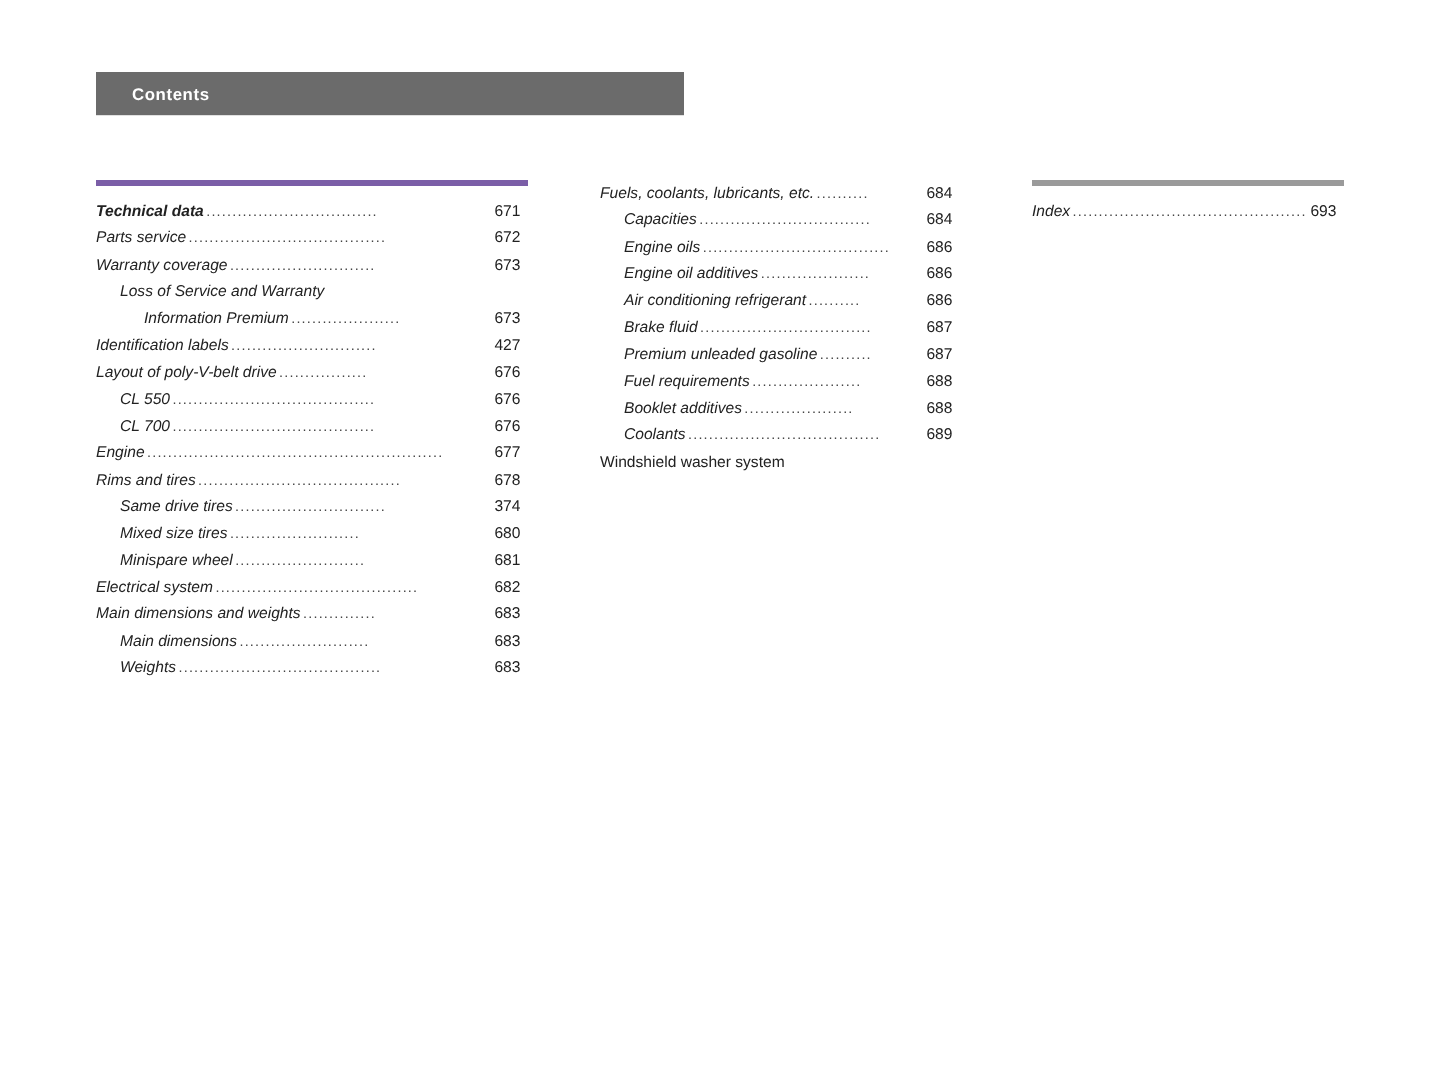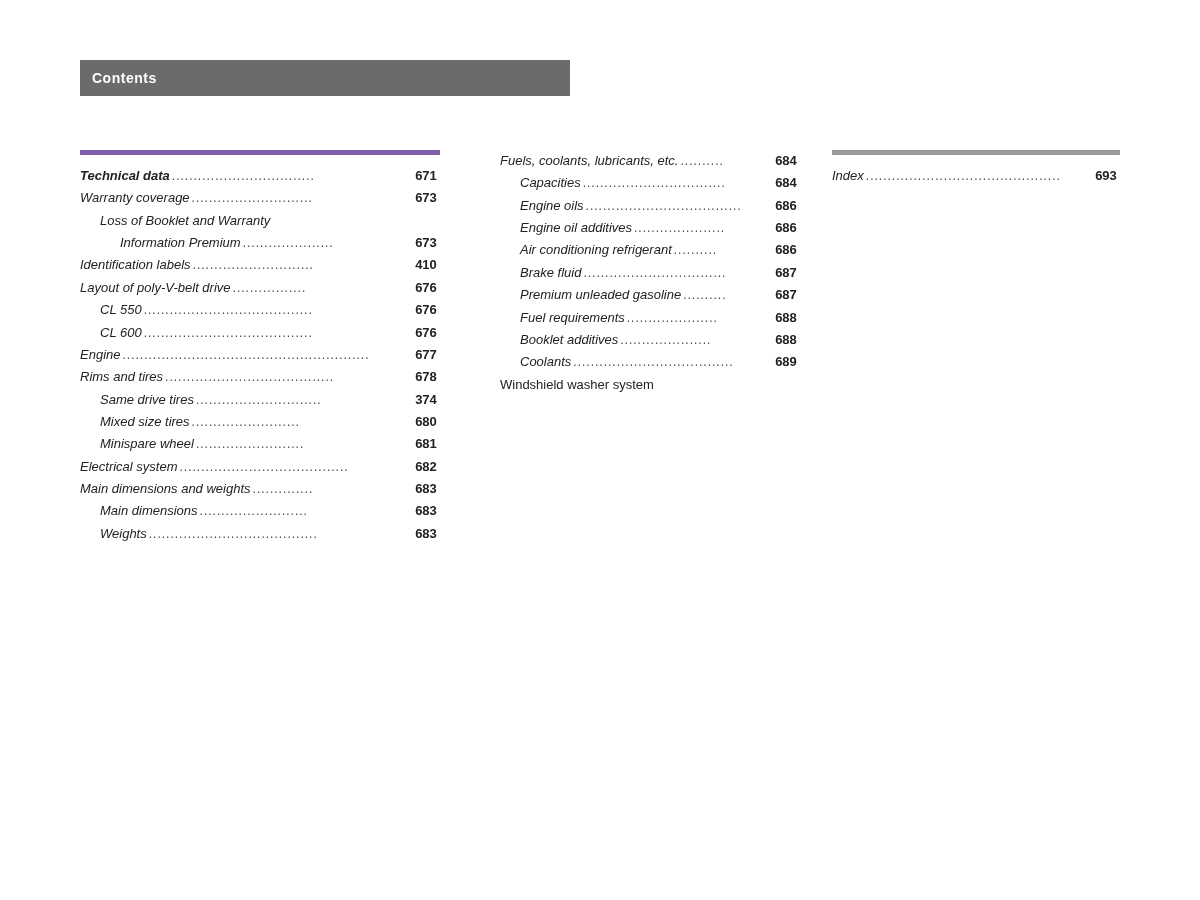--- a/index.html
+++ b/index.html
@@ -29,21 +29,21 @@
     
     .header-bar {
       position: absolute;
       top: 60px;
       left: 80px;
       width: 490px;
       height: 36px;
       background: #6b6b6b;
       display: flex;
       align-items: center;
-      padding-left: 12px;
+      padding-left: 30px;
     }
 
     .header-title {
       color: #ffffff;
       font-weight: bold;
       font-size: 14px;
       letter-spacing: 0.5px;
     }
 
     
@@ -72,21 +72,21 @@
     
     .col2 {
       width: 300px;
       flex-shrink: 0;
       margin-left: 60px;
     }
 
     
     .col3 {
       flex: 1;
-      margin-left: 32px;
+      margin-left: 60px;
     }
 
     .col3-accent-bar {
       width: 100%;
       height: 5px;
       background: #9a9a9a;
       margin-bottom: 10px;
     }
 
     .entry-row {
@@ -108,22 +108,21 @@
       color: #444;
       font-size: 12px;
       padding: 0 2px;
       white-space: nowrap;
       overflow: hidden;
     }
 
     .entry-page {
       white-space: nowrap;
       min-width: 28px;
-      text-align: center;
-      font-weight: bold;
+      text-align: left;
     }
 
     .entry-label.bold {
       font-weight: bold;
     }
 
     .entry-label.indented {
       padding-left: 20px;
     }
 
@@ -162,59 +161,64 @@
 
     <div class="col1">
       <div class="col1-accent-bar"></div>
 
       <div class="entry-row">
         <span class="entry-label bold">Technical data</span>
         <span class="entry-dots">.................................</span>
         <span class="entry-page">671</span>
       </div>
 
+      <div class="entry-row">
+        <span class="entry-label">Parts service</span>
+        <span class="entry-dots">......................................</span>
+        <span class="entry-page">672</span>
+      </div>
 
       <div class="entry-row">
         <span class="entry-label">Warranty coverage</span>
         <span class="entry-dots">............................</span>
         <span class="entry-page">673</span>
       </div>
 
       <div class="entry-row">
-        <span class="entry-label indented">Loss of Booklet and Warranty</span>
+        <span class="entry-label indented">Loss of Service and Warranty</span>
         <span class="entry-dots"></span>
         <span class="entry-page"></span>
       </div>
 
       <div class="entry-row">
         <span class="entry-label indented2">Information Premium</span>
         <span class="entry-dots">.....................</span>
         <span class="entry-page">673</span>
       </div>
 
       <div class="entry-row">
         <span class="entry-label">Identification labels</span>
         <span class="entry-dots">............................</span>
-        <span class="entry-page">410</span>
+        <span class="entry-page">427</span>
       </div>
 
       <div class="entry-row">
         <span class="entry-label">Layout of poly-V-belt drive</span>
         <span class="entry-dots">.................</span>
         <span class="entry-page">676</span>
       </div>
 
       <div class="entry-row">
         <span class="entry-label indented">CL 550</span>
         <span class="entry-dots">.......................................</span>
         <span class="entry-page">676</span>
       </div>
 
       <div class="entry-row">
-        <span class="entry-label indented">CL 600</span>
+        <span class="entry-label indented">CL 700</span>
         <span class="entry-dots">.......................................</span>
         <span class="entry-page">676</span>
       </div>
 
       <div class="entry-row">
         <span class="entry-label">Engine</span>
         <span class="entry-dots">.........................................................</span>
         <span class="entry-page">677</span>
       </div>
 

